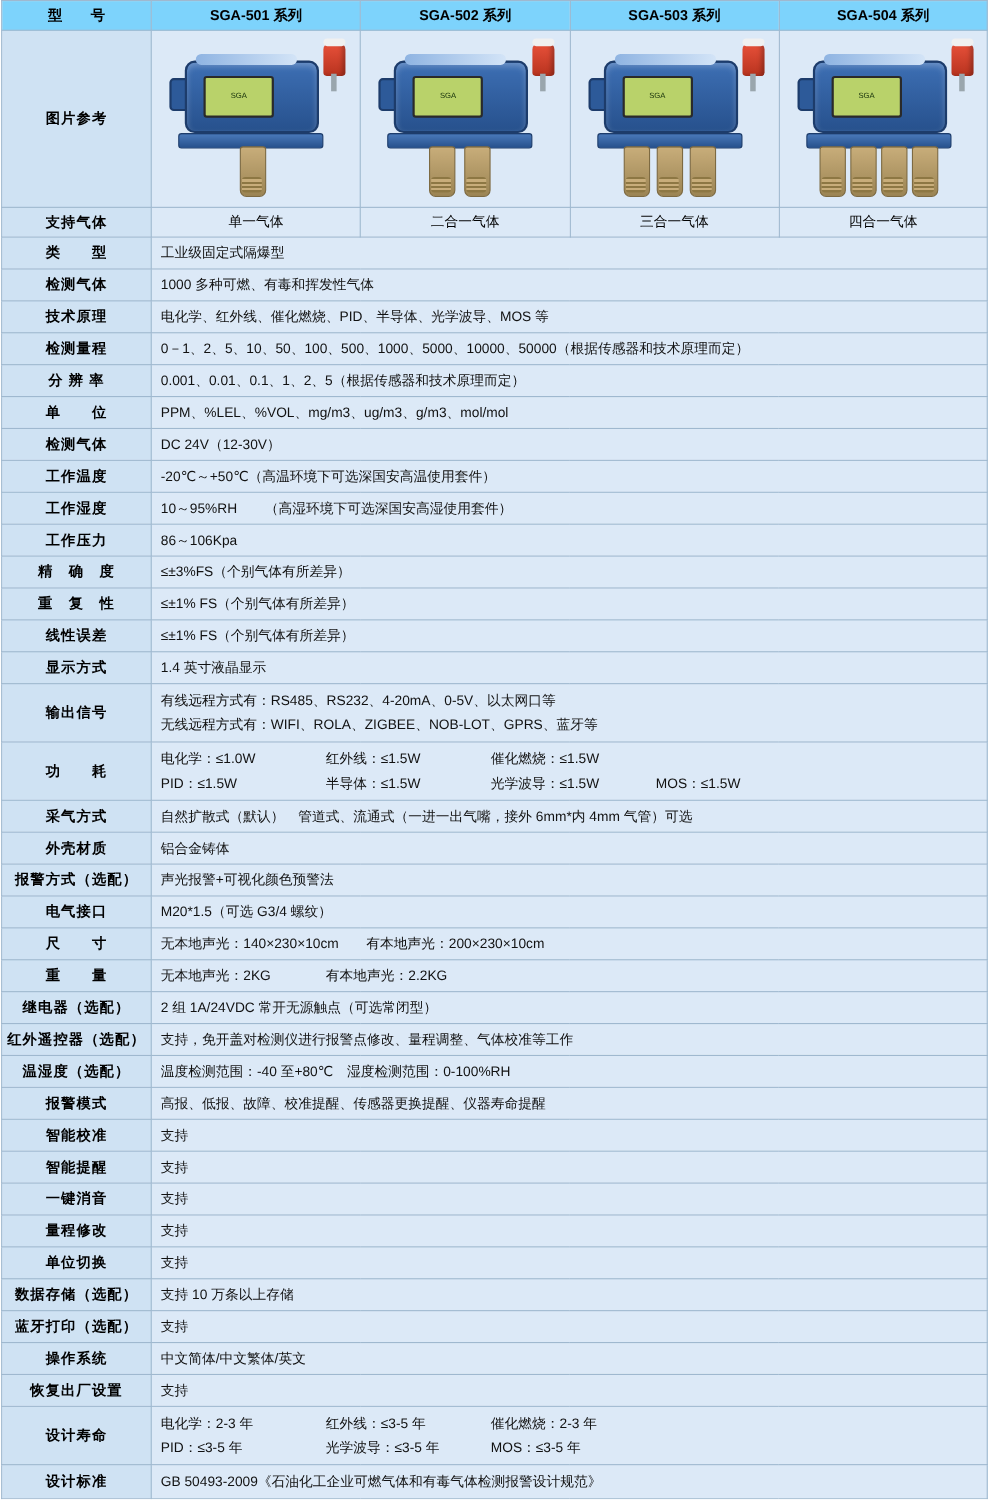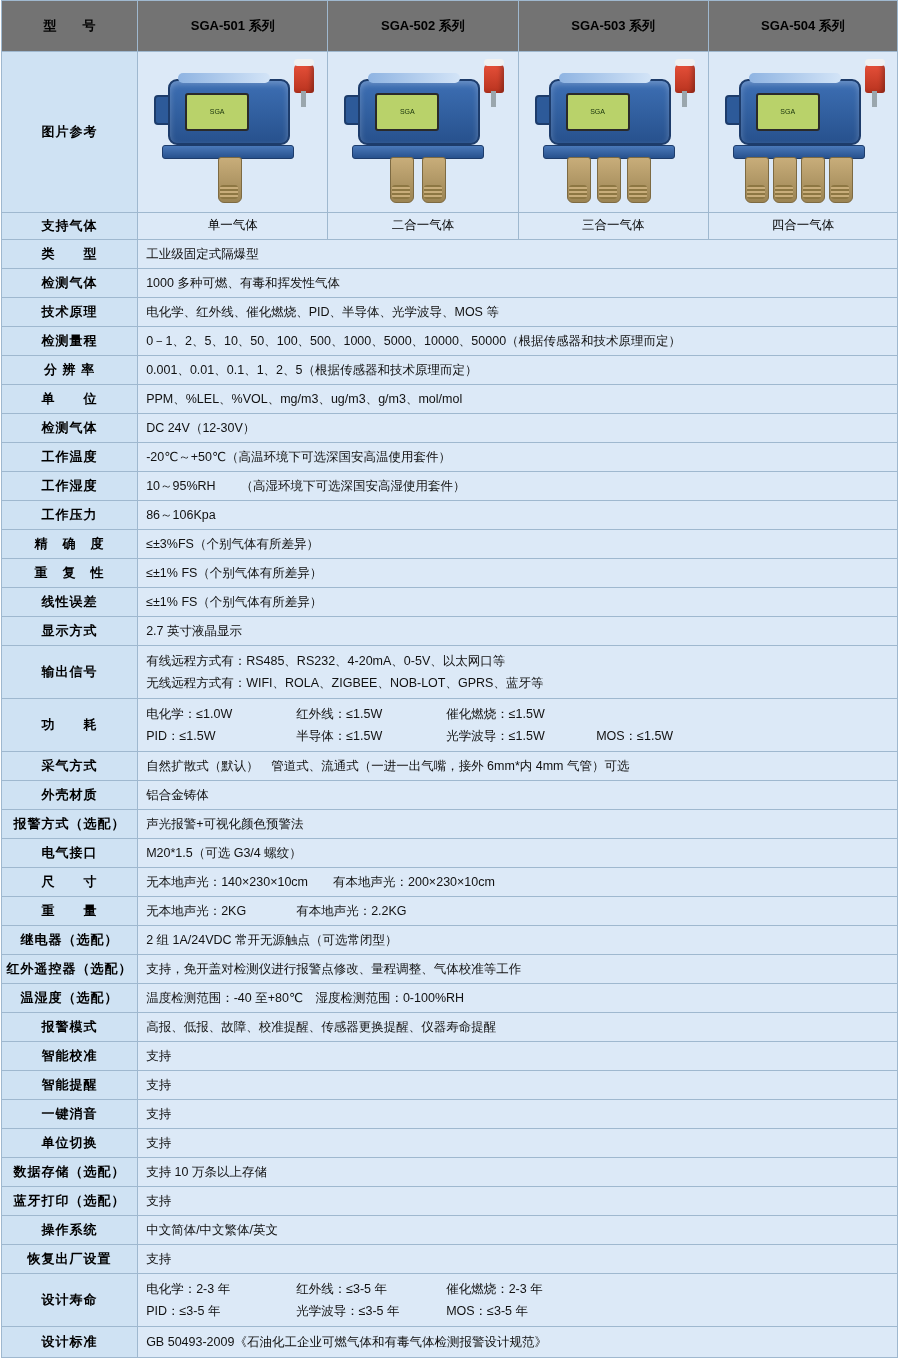--- a/index.html
+++ b/index.html
@@ -19,25 +19,25 @@
     line-height:1.5;
   }
   td.val{
     background:#dce9f7;
     font-size:12.5px;
     color:#111;
     padding:4px 8px;
     line-height:1.6;
   }
   td.hdr{
-    background:#737373;
+    background:#7dd3fc;
     text-align:center;
     font-weight:bold;
     font-size:13px;
-    padding:16px 2px;
+    padding:4px 2px;
   }
   td.imgcell{
     background:#dce9f7;
     text-align:center;
     padding:4px 0;
     height:152px;
   }
   td.center{
     background:#dce9f7;
     text-align:center;
@@ -257,21 +257,21 @@
   <tr>
           <td class="lbl">重　复　性</td>
           <td class="val" colspan="4">≤±1% FS（个别气体有所差异）</td>
         </tr>
   <tr>
           <td class="lbl">线性误差</td>
           <td class="val" colspan="4">≤±1% FS（个别气体有所差异）</td>
         </tr>
   <tr>
           <td class="lbl">显示方式</td>
-          <td class="val" colspan="4">2.7 英寸液晶显示</td>
+          <td class="val" colspan="4">1.4 英寸液晶显示</td>
         </tr>
 
   <tr>
     <td class="lbl">输出信号</td>
     <td class="val" colspan="4">
       <span class="listline">有线远程方式有：RS485、RS232、4-20mA、0-5V、以太网口等</span>
       <span class="listline">无线远程方式有：WIFI、ROLA、ZIGBEE、NOB-LOT、GPRS、蓝牙等</span>
     </td>
   </tr>
 
@@ -333,20 +333,24 @@
         </tr>
   <tr>
           <td class="lbl">智能提醒</td>
           <td class="val" colspan="4">支持</td>
         </tr>
   <tr>
           <td class="lbl">一键消音</td>
           <td class="val" colspan="4">支持</td>
         </tr>
   <tr>
+          <td class="lbl">量程修改</td>
+          <td class="val" colspan="4">支持</td>
+        </tr>
+  <tr>
           <td class="lbl">单位切换</td>
           <td class="val" colspan="4">支持</td>
         </tr>
   <tr>
           <td class="lbl">数据存储（选配）</td>
           <td class="val" colspan="4">支持 10 万条以上存储</td>
         </tr>
   <tr>
           <td class="lbl">蓝牙打印（选配）</td>
           <td class="val" colspan="4">支持</td>

